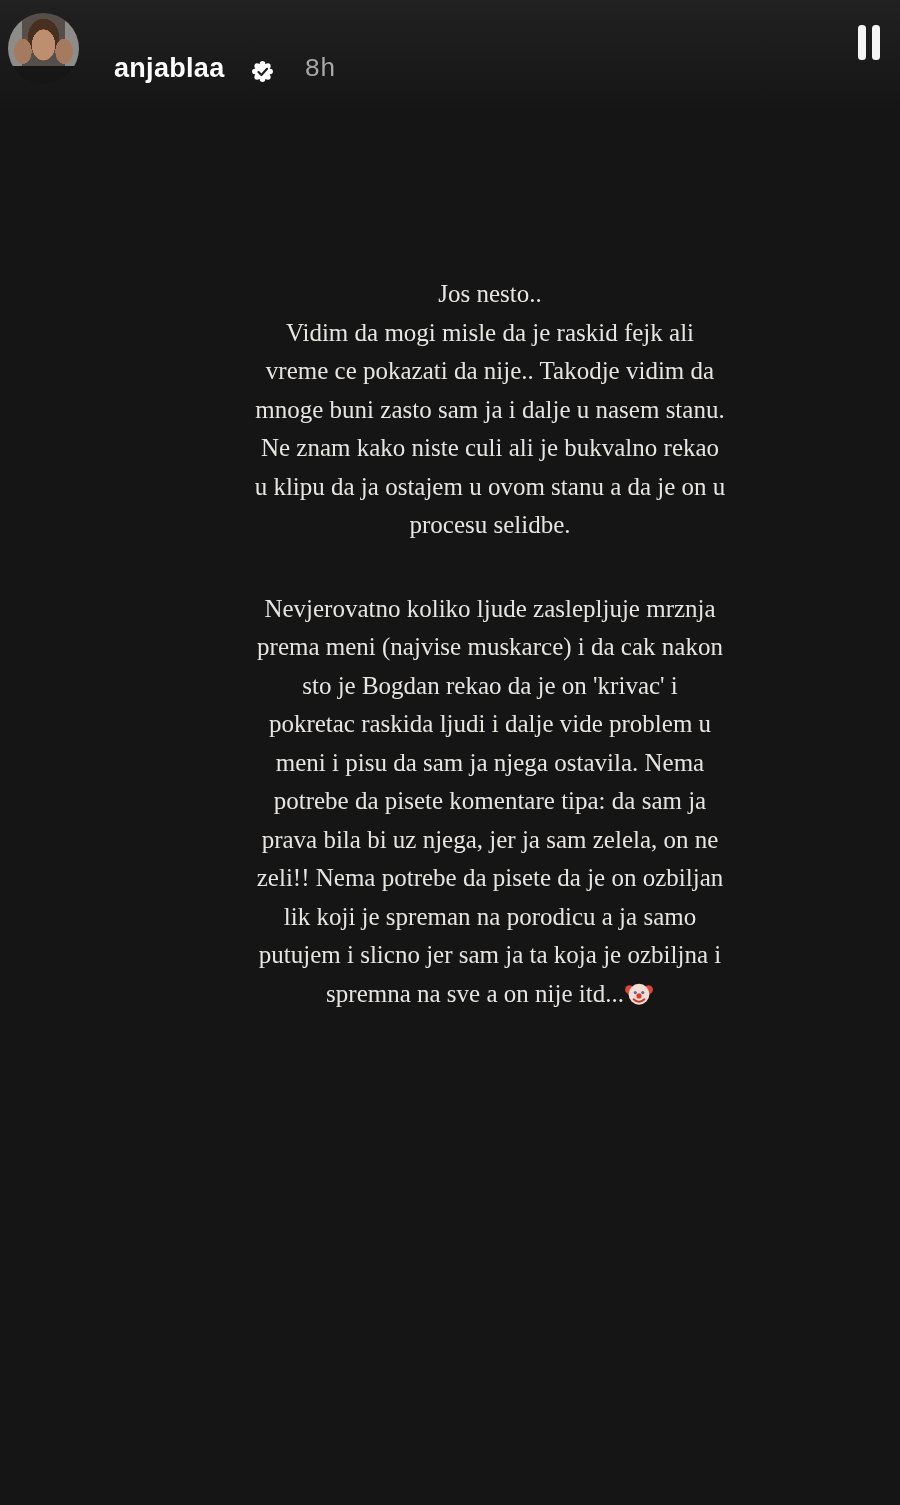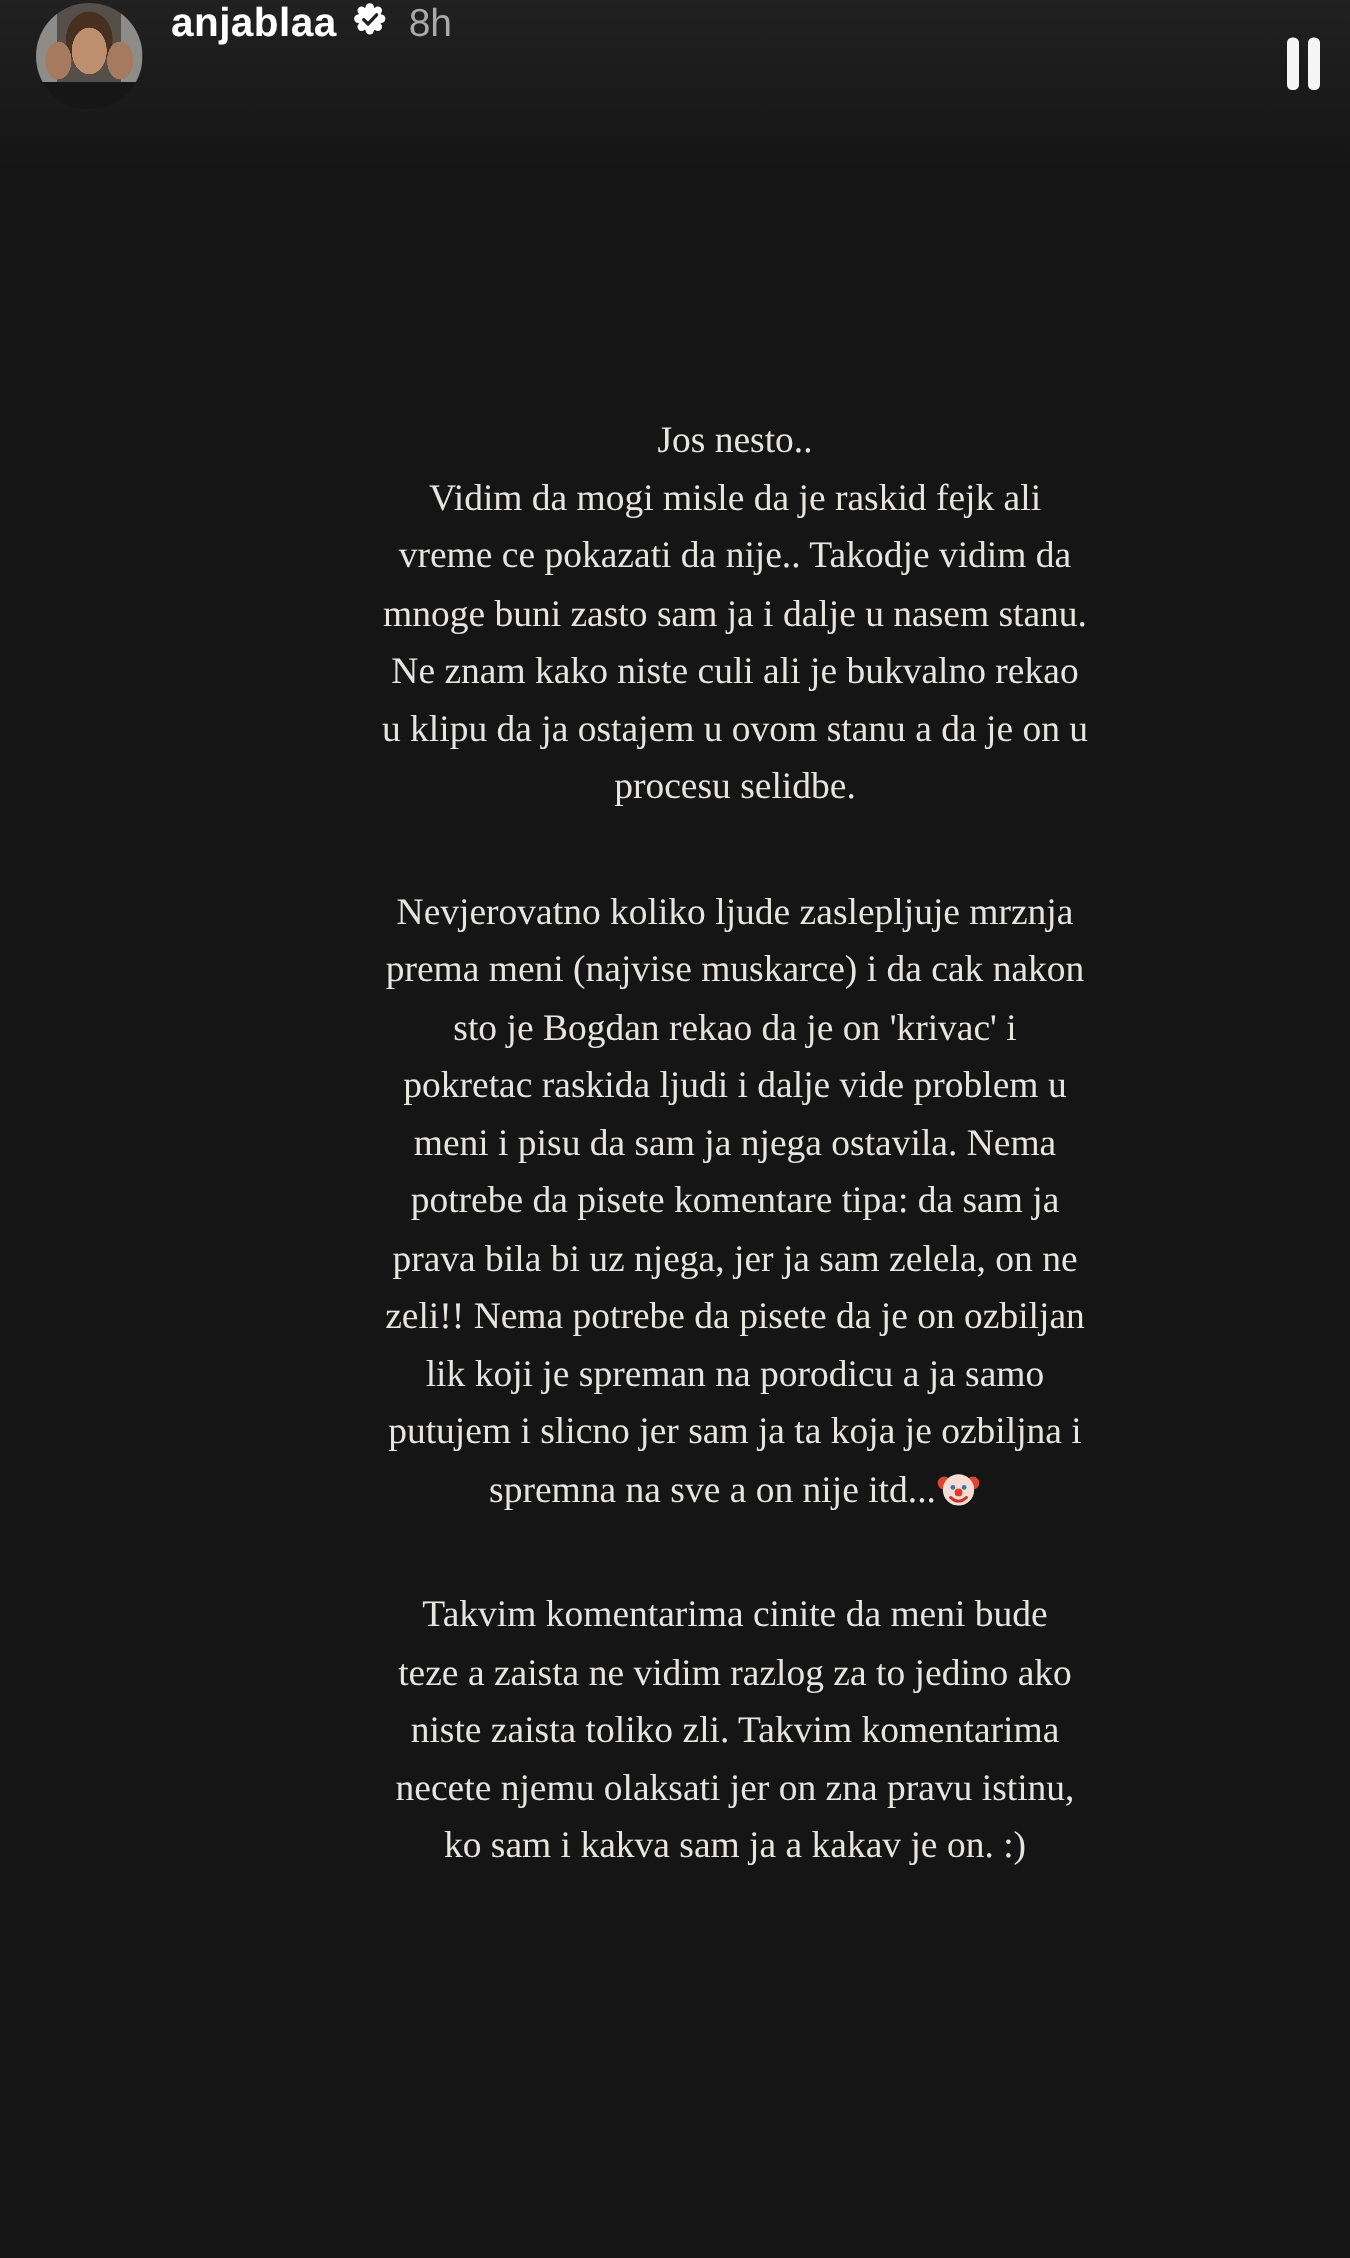--- a/index.html
+++ b/index.html
@@ -11,41 +11,42 @@
     font-family:"Liberation Sans", sans-serif;
   }
   .story-viewport{position:absolute;inset:0;}
   .top-fade{
     position:absolute;left:0;top:0;right:0;height:115px;
     background:linear-gradient(180deg, rgba(255,255,255,0.05), rgba(255,255,255,0));
     pointer-events:none;
   }
   .header{
     position:absolute;top:0;left:0;right:0;height:84px;
-    display:flex;align-items:flex-start;
-    padding-left:24px;box-sizing:border-box;
+    display:flex;align-items:flex-end;
+    padding-left:8px;box-sizing:border-box;
     z-index:5;
+    gap:16px;
   }
   .avatar{
     width:71px;height:71px;border-radius:50%;overflow:hidden;flex:0 0 auto;
     margin-top:2px;
     background:
       radial-gradient(ellipse 9px 13px at 21% 54%, #a57a5e 0 96%, rgba(0,0,0,0) 98%),
       radial-gradient(ellipse 9px 13px at 79% 54%, #a57a5e 0 96%, rgba(0,0,0,0) 98%),
       radial-gradient(ellipse 12px 16px at 50% 45%, #bd8f6f 0 96%, rgba(0,0,0,0) 98%),
       radial-gradient(ellipse 16px 19px at 50% 34%, #47301f 0 96%, rgba(0,0,0,0) 98%),
       linear-gradient(0deg, #161616 0 26%, rgba(0,0,0,0) 26%),
       linear-gradient(90deg, #8e8c89 0 20%, #564f49 20% 80%, #8e8c89 80%);
   }
   .username{
     margin-left:19px;
     color:#ffffff;font-size:27px;font-weight:bold;letter-spacing:0.3px;
   }
   .verified{margin-left:10px;width:25px;height:25px;flex:0 0 auto;display:block;}
-  .timestamp{margin-left:13px;color:#a9a9a9;font-size:26px;}
+  .timestamp{margin-left:13px;color:#a9a9a9;font-size:26px;font-family:Liberation Mono, monospace;}
   .pause{
     position:absolute;top:25px;right:20px;height:36px;
     display:flex;gap:6px;cursor:pointer;
   }
   .pause span{display:block;width:8px;height:35px;border-radius:3.5px;background:#f5f5f5;}
   .story-text{
     position:absolute;top:275px;left:85px;right:5px;
     text-align:center;
     font-family:"Liberation Serif","DejaVu Serif",serif;
     font-size:25px;line-height:38.5px;
@@ -89,15 +90,14 @@
       <div class="para">Jos nesto..<br>Vidim da mogi misle da je raskid fejk ali<br>vreme ce pokazati da nije.. Takodje vidim da<br>mnoge buni zasto sam ja i dalje u nasem stanu.<br>Ne znam kako niste culi ali je bukvalno rekao<br>u klipu da ja ostajem u ovom stanu a da je on u<br>procesu selidbe.</div>
       <div class="para">Nevjerovatno koliko ljude zaslepljuje mrznja<br>prema meni (najvise muskarce) i da cak nakon<br>sto je Bogdan rekao da je on 'krivac' i<br>pokretac raskida ljudi i dalje vide problem u<br>meni i pisu da sam ja njega ostavila. Nema<br>potrebe da pisete komentare tipa: da sam ja<br>prava bila bi uz njega, jer ja sam zelela, on ne<br>zeli!! Nema potrebe da pisete da je on ozbiljan<br>lik koji je spreman na porodicu a ja samo<br>putujem i slicno jer sam ja ta koja je ozbiljna i<br>spremna na sve a on nije itd...<svg class="emoji-svg" width="30" height="30" viewBox="0 0 36 36">
           <circle cx="6.5" cy="14" r="5.2" fill="#dd4632"></circle>
           <circle cx="29.5" cy="14" r="5.2" fill="#dd4632"></circle>
           <circle cx="18" cy="19.5" r="12.5" fill="#f6ddd3"></circle>
           <circle cx="13.5" cy="17.5" r="1.9" fill="#4a6fb0"></circle>
           <circle cx="22.5" cy="17.5" r="1.9" fill="#4a6fb0"></circle>
           <circle cx="18" cy="21.5" r="3.1" fill="#e23b2e"></circle>
           <path d="M11.5 25.5 Q18 31.5 24.5 25.5" stroke="#c63527" stroke-width="2.2" fill="none" stroke-linecap="round"></path>
         </svg></div>
-      <div class="para">Takvim komentarima cinite da meni bude<br>teze a zaista ne vidim razlog za to jedino ako<br>niste zaista toliko zli. Takvim komentarima<br>necete njemu olaksati jer on zna pravu istinu,<br>ko sam i kakva sam ja a kakav je on. :)</div>
     </div>
 </div>
 
 </body></html>

